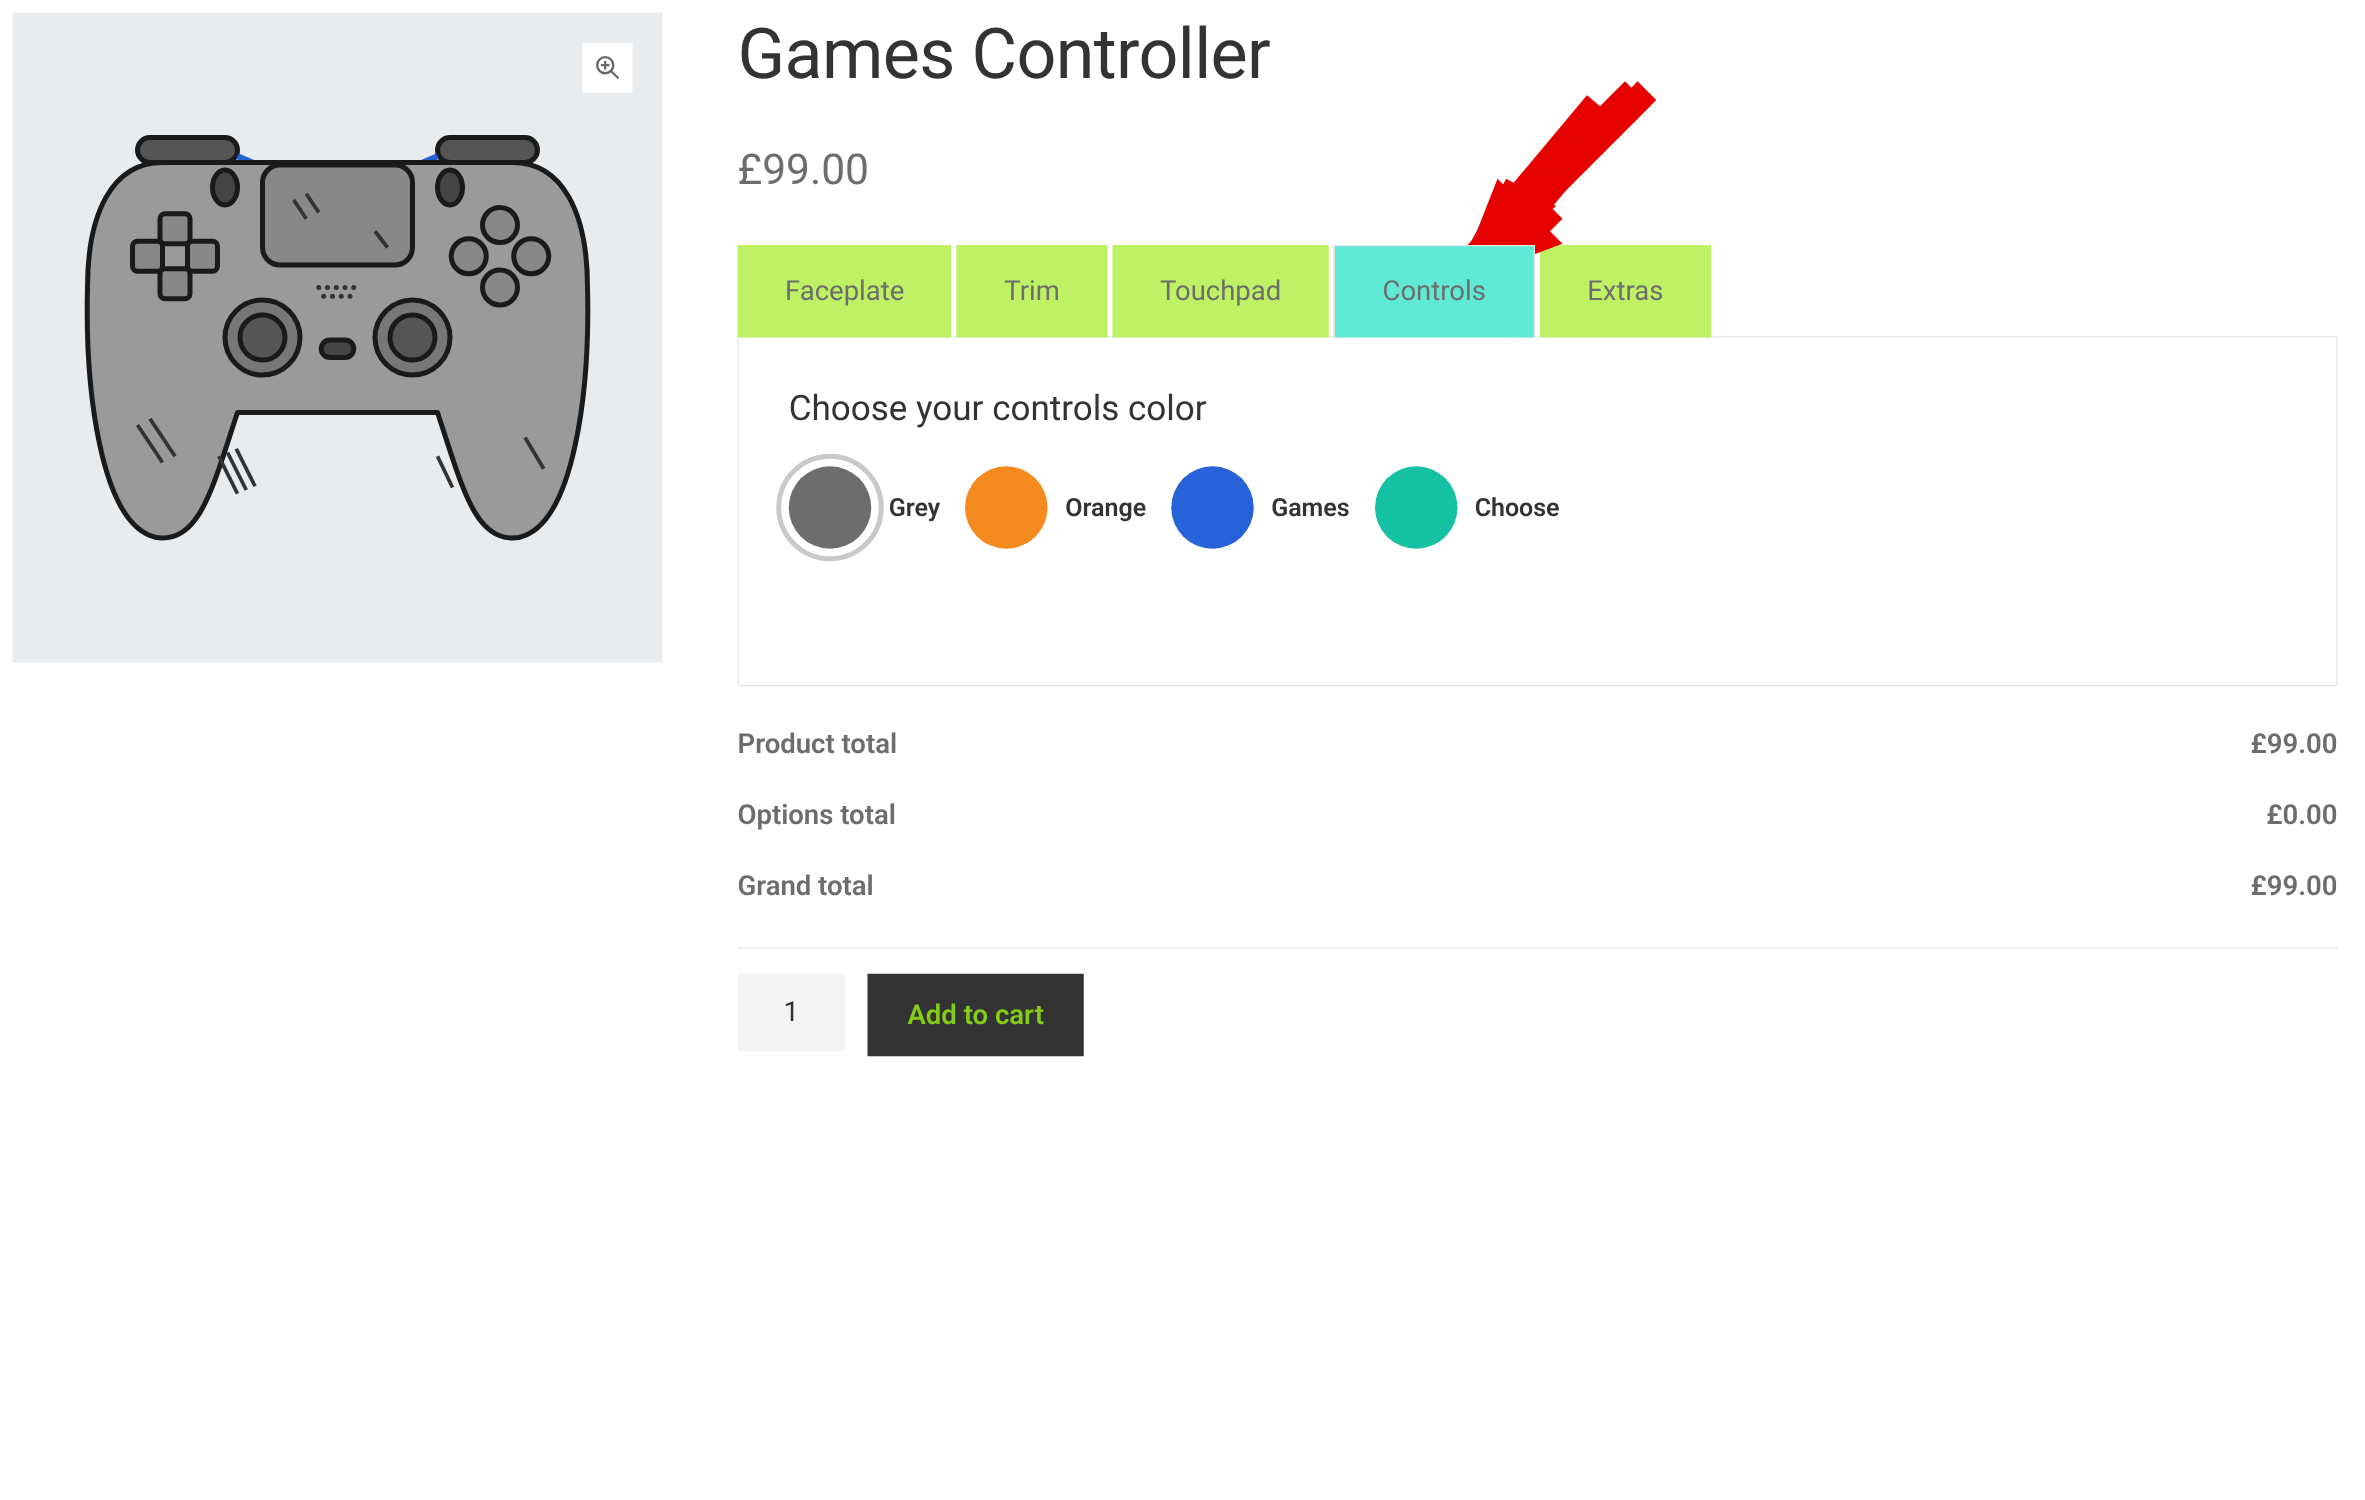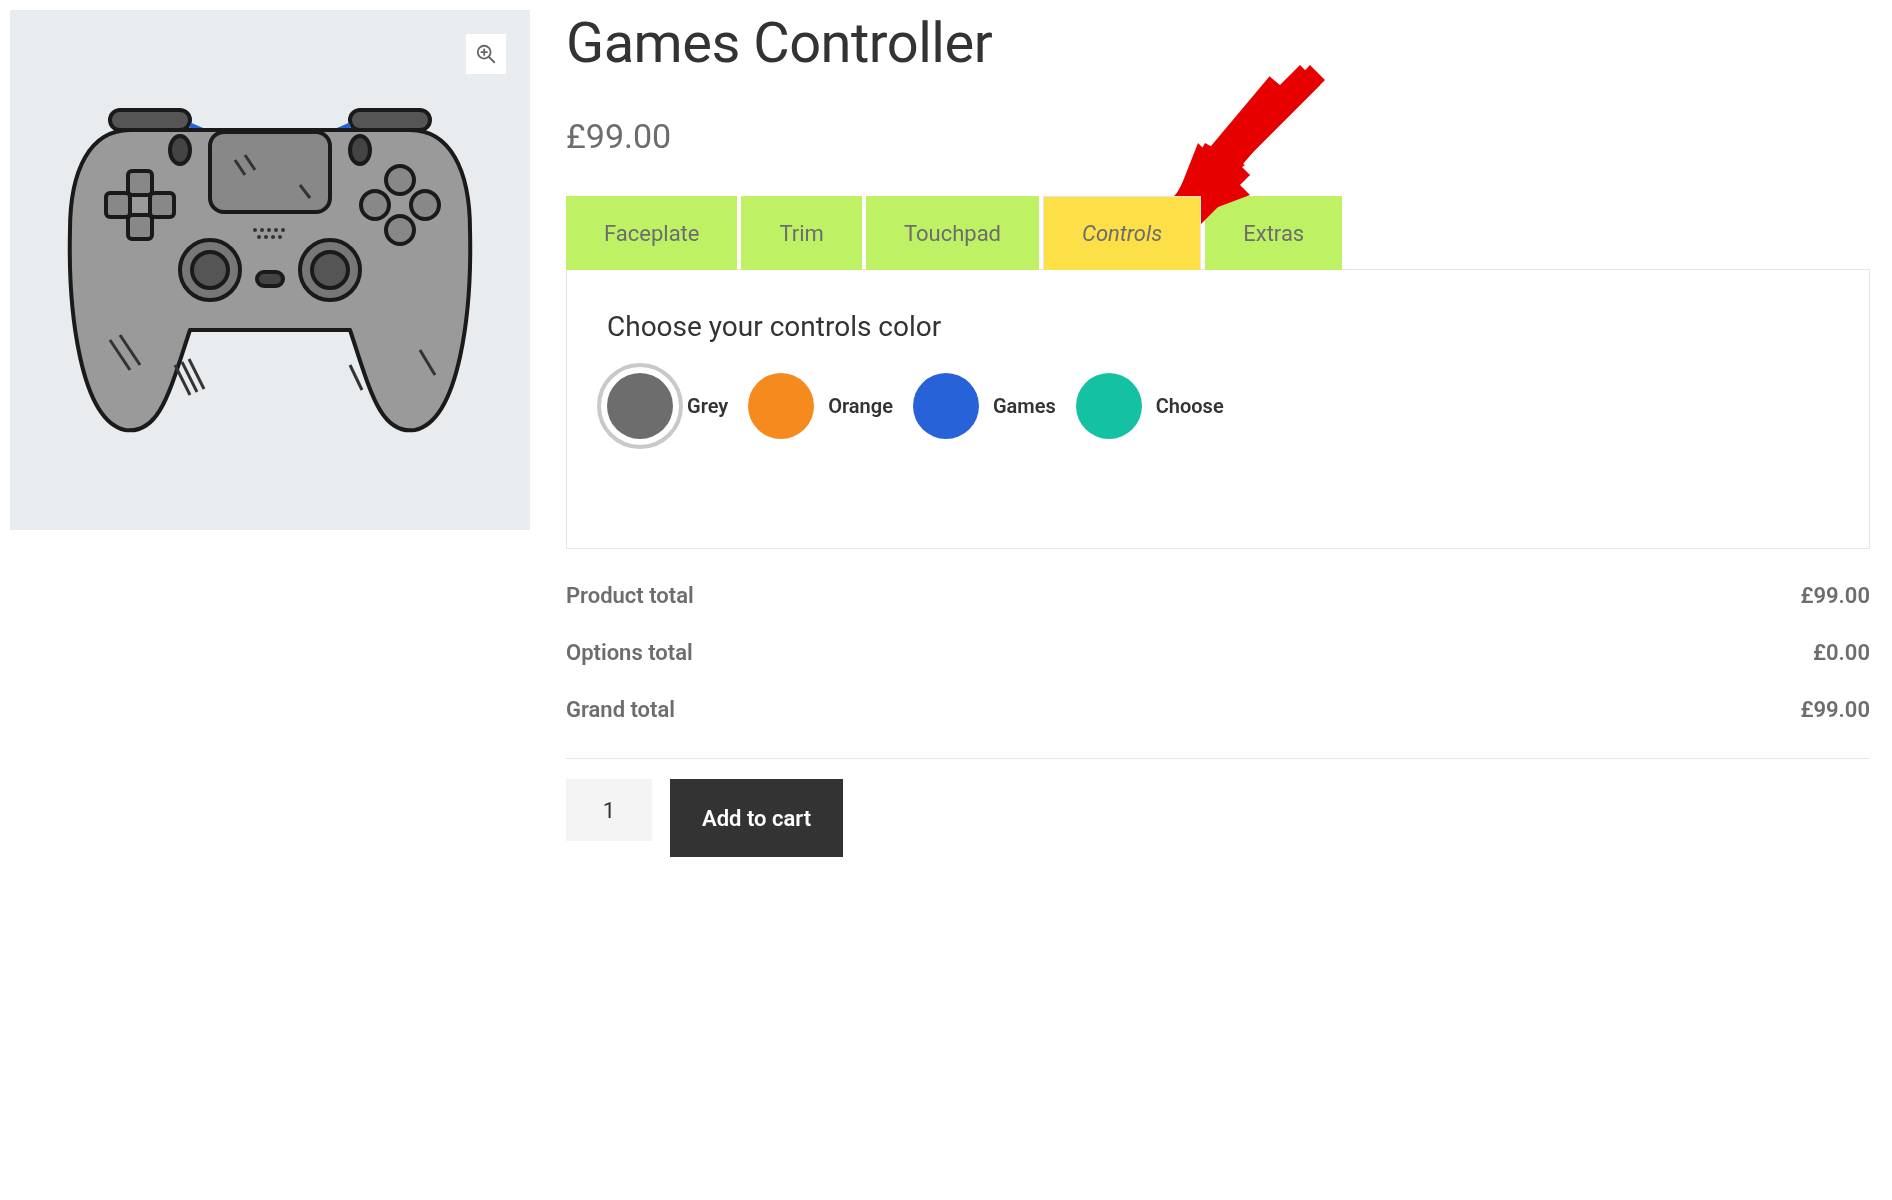--- a/index.html
+++ b/index.html
@@ -8,21 +8,21 @@
       padding: 0;
     }
     body {
       font-family: -apple-system, BlinkMacSystemFont, "Segoe UI", Roboto, Helvetica, Arial, sans-serif;
       background: #fff;
       color: #333;
       padding: 10px;
     }
     .container {
       display: flex;
-      gap: 36px;
+      gap: 60px;
       max-width: 1860px;
     }
     .product-image-col {
       flex: 0 0 520px;
       position: relative;
     }
     .product-image-wrap {
       background: #e8ecef;
       width: 520px;
       height: 520px;
@@ -74,26 +74,25 @@
     .tab {
       padding: 24px 38px;
       background: #bef264;
       color: #6d6d6d;
       font-size: 22px;
       cursor: pointer;
       border: none;
       font-family: inherit;
     }
     .tab.active {
-      background: #fde047;
+      background: #5eead4;
       border: 1px solid #e5e5e5;
       border-bottom: none;
       position: relative;
       z-index: 2;
-      font-style: italic;
     }
     .tab-panel {
       border: 1px solid #e5e5e5;
       padding: 40px;
       margin-top: -1px;
       margin-bottom: 18px;
       min-height: 280px;
     }
     .panel-title {
       font-size: 28px;
@@ -163,27 +162,27 @@
       height: 62px;
       text-align: center;
       font-size: 22px;
       border: none;
       background: #f4f4f4;
       color: #333;
       font-family: inherit;
     }
     .add-to-cart {
       background: #333;
-      color: #ffffff;
+      color: #84cc16;
       border: none;
       padding: 1px 32px;
       font-size: 22px;
       font-weight: 600;
       cursor: pointer;
-      height: 78px;
+      height: 66px;
       font-family: inherit;
     }
     .arrow-annotation {
       position: absolute;
       left: 1140px;
       top: 45px;
       pointer-events: none;
     }
     .page-wrap {
       position: relative;

